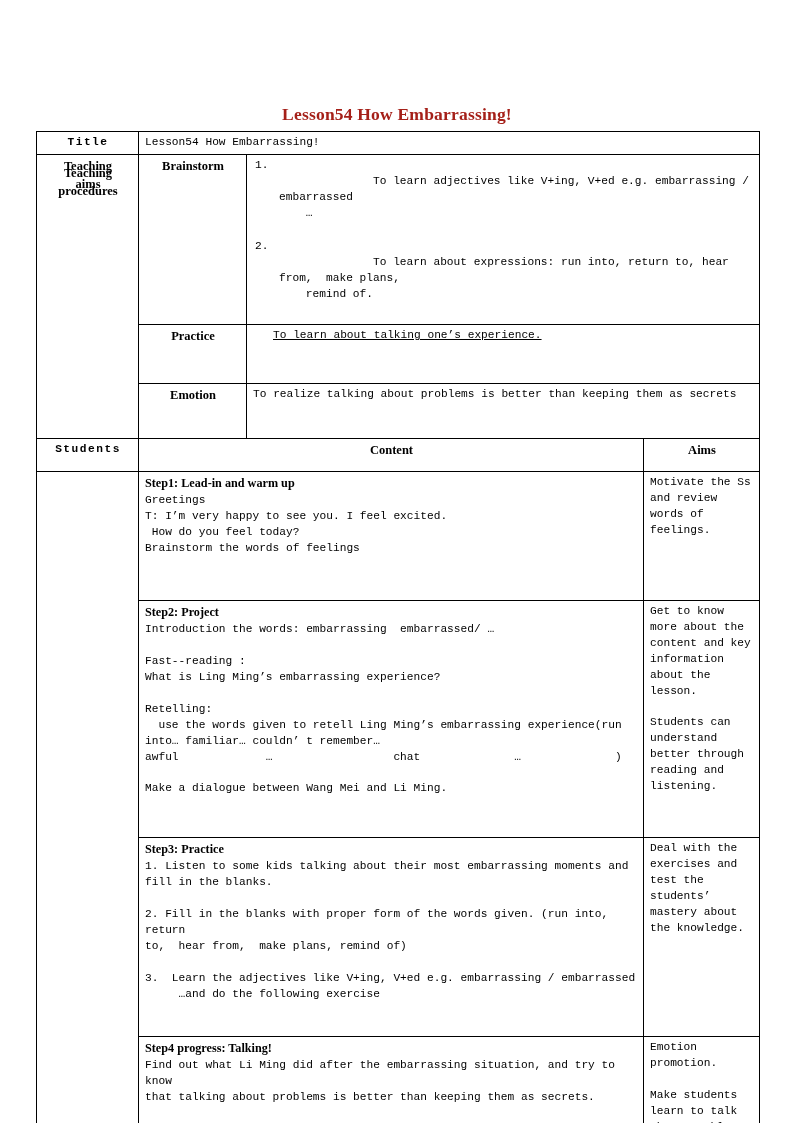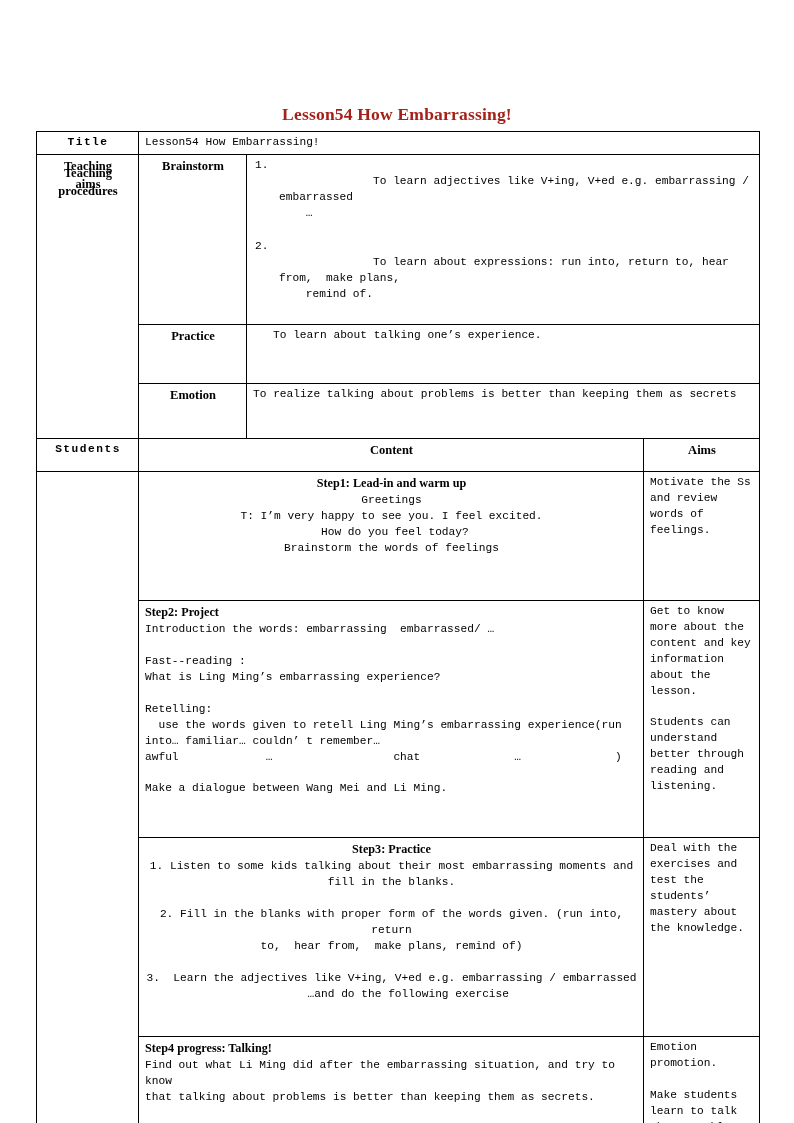--- a/index.html
+++ b/index.html
@@ -99,38 +99,38 @@
     left: 2px;
     top: 0;
   }
   .aims-text {
     white-space: pre-wrap;
     font-size: 11.2px;
     line-height: 1.52;
   }
   .pad-top-lg { padding-top: 22px; }
   .pad-top-md { padding-top: 10px; }
-  .tall-a { height: 122px; text-align: center; }
+  .tall-a { height: 122px; }
   .tall-b { height: 230px; }
-  .tall-c { height: 192px; text-align: center; }
+  .tall-c { height: 192px; }
   .tall-d { height: 148px; }
   .vc-teaching-aims {
     text-align: center;
     vertical-align: middle;
   }
   .vb-teaching-proc {
     text-align: center;
     vertical-align: bottom;
     padding-bottom: 0;
   }
   .proc-label-wrap {
     position: relative;
     top: -310px;
   }
-  .indent-1 { padding-left: 20px; display: inline-block; }
+  .indent-1 { padding-left: 20px; display: inline-block; text-decoration: underline; }
 </style>
 </head>
 <body>
 
 <div class="page">
 
   <div class="doc-title">Lesson54 How Embarrassing!</div>
 
   <table class="lesson">
     <colgroup>

